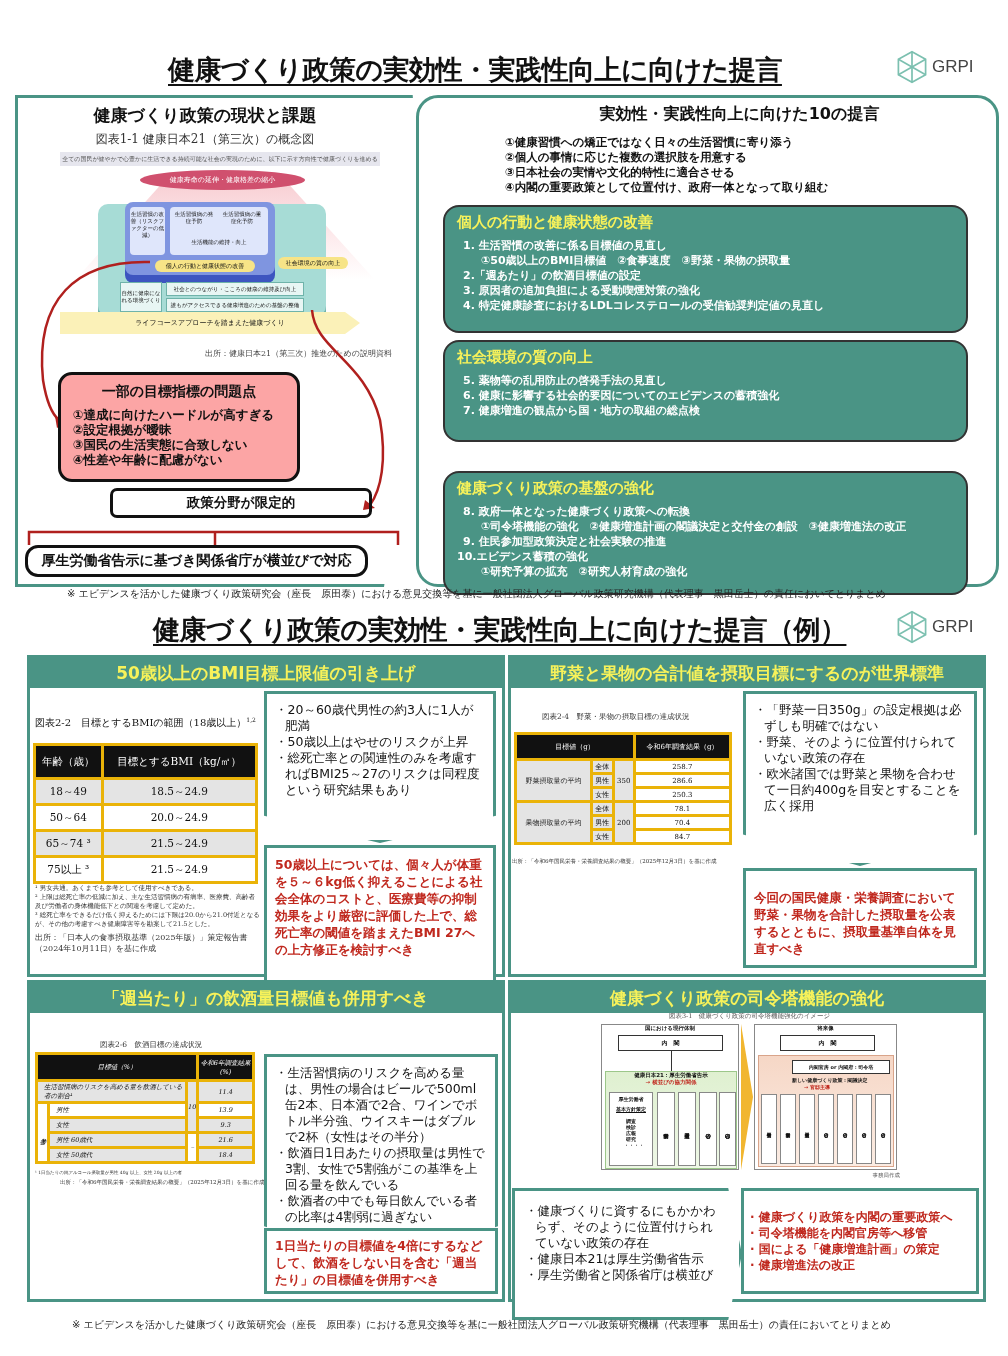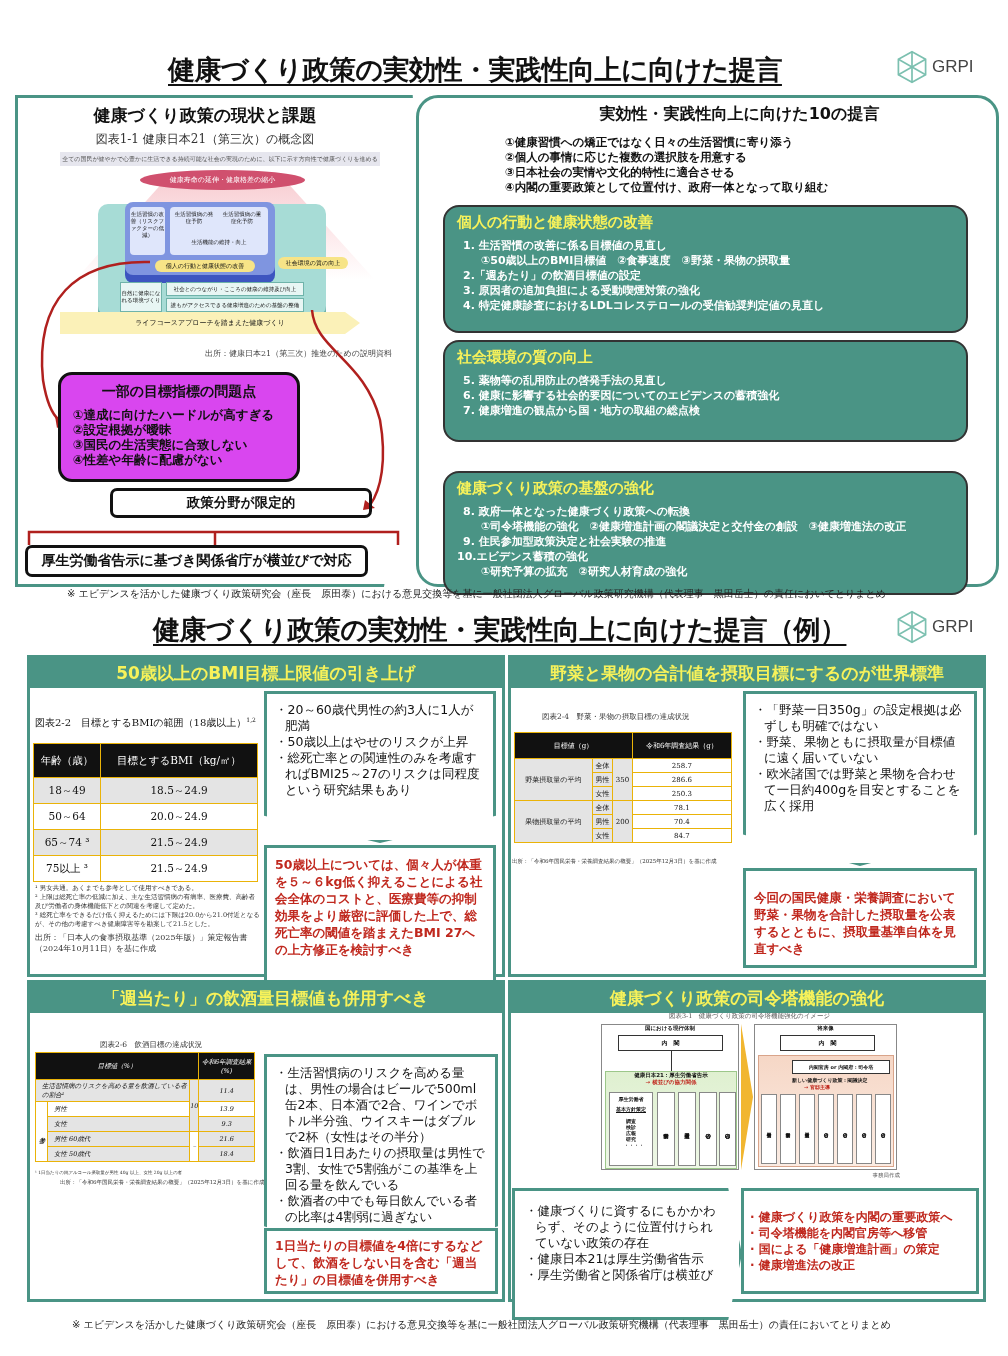--- a/index.html
+++ b/index.html
@@ -18,43 +18,43 @@
   .concept .fan { position: absolute; left: 15px; top: 28px; width: 300px; height: 100px; background: linear-gradient(180deg, #f6c2c8 0%, #fde8ea 60%, #fff 100%); clip-path: polygon(30% 0, 70% 0, 100% 100%, 0 100%); opacity: .8; }
   .concept .base { position: absolute; left: 38px; top: 52px; width: 228px; height: 112px; background: #a7dcd6; border-radius: 10px; box-shadow: 0 6px 0 #6fb3aa; }
   .concept .blue { position: absolute; left: 65px; top: 50px; width: 150px; height: 73px; background: #7f95e0; border-radius: 8px; box-shadow: 0 8px 0 #3d55c0; }
   .concept .blue .b1 { position: absolute; left: 5px; top: 5px; width: 35px; height: 48px; background: #dfe6fb; border-radius: 4px; font-size: 5.5px; text-align: center; padding-top: 4px; line-height: 1.3; }
   .concept .blue .b2 { position: absolute; left: 45px; top: 5px; width: 98px; height: 48px; background: #dfe6fb; border-radius: 4px; }
   .concept .pill { position: absolute; height: 12px; background: #f7e487; border-radius: 6px; font-size: 6px; display: flex; align-items: center; justify-content: center; }
   .concept .lower { position: absolute; left: 60px; top: 130px; width: 185px; height: 30px; font-size: 5.5px; }
   .concept .lower div { background: #e8f6f4; border: 1px solid #6fb3aa; position: absolute; display: flex; align-items: center; justify-content: center; text-align: center; }
   .concept .arrow { position: absolute; left: 0; top: 160px; width: 300px; height: 22px; background: #fbf1b8; clip-path: polygon(0 0, 95% 0, 100% 50%, 95% 100%, 0 100%); font-size: 7px; display: flex; align-items: center; justify-content: center; }
   .source { font-family: "DejaVu Serif", serif; font-size: 8px; color: #444; }
-  .rounded-box { border: 3px solid #111; border-radius: 14px; background: #d946ef; }
+  .rounded-box { border: 3px solid #111; border-radius: 14px; background: #fca5a5; }
   .issues { left: 58px; top: 372px; width: 242px; height: 110px; padding: 8px 12px; }
   .issues h3 { font-size: 14px; text-align: center; margin-bottom: 6px; }
   .issues li { list-style: none; font-size: 12.5px; font-weight: bold; line-height: 15px; white-space: nowrap; }
   .limited { left: 110px; top: 488px; width: 262px; height: 30px; border: 3px solid #111; border-radius: 7px; font-weight: bold; font-size: 13.5px; display: flex; align-items: center; justify-content: center; }
-  .horiz { left: 25px; top: 545px; width: 343px; height: 32px; border: 3px solid #111; border-radius: 7px; font-weight: bold; font-size: 14px; display: flex; align-items: center; justify-content: center; }
+  .horiz { left: 25px; top: 545px; width: 343px; height: 32px; border: 3px solid #111; border-radius: 13px; font-weight: bold; font-size: 14px; display: flex; align-items: center; justify-content: center; }
   .proposals-h { font-size: 16px; font-weight: bold; margin-left: 32px; }
   .principles { left: 505px; top: 135px; font-size: 11.5px; font-weight: bold; line-height: 15px; }
   .gbox { position: absolute; left: 443px; width: 525px; background: #4a9485; border: 2px solid #333; border-radius: 16px; color: #fff; padding: 6px 12px; }
   .gbox .gh { color: #f7f25a; font-weight: bold; font-size: 15px; margin-bottom: 6px; }
   .gbox .gi { font-size: 11px; font-weight: bold; line-height: 15px; padding-left: 6px; white-space: nowrap; }
   .gbox .gi.sub { padding-left: 24px; }
   .note { font-size: 10px; color: #222; white-space: nowrap; }
   .card { position: absolute; border: 3px solid #4a9485; background: #fff; }
   .card .ch { background: #4a9485; color: #f7f25a; font-weight: bold; font-size: 17px; text-align: center; height: 30px; line-height: 30px; white-space: nowrap; overflow: hidden; }
   .callout { position: absolute; border: 3px solid #4a9485; background: #fff; font-size: 12.5px; line-height: 16px; padding: 8px 8px; }
   .callout.down { clip-path: polygon(0 0, 100% 0, 100% 82%, 50% 100%, 0 82%); }
   .callout.right { clip-path: polygon(0 0, 94% 0, 100% 50%, 94% 100%, 0 100%); }
   .callout li { list-style: none; padding-left: 10px; text-indent: -10px; }
   .redbox { position: absolute; border: 3px solid #4a9485; background: #fff; color: #c0281e; font-weight: bold; font-size: 12.5px; line-height: 17px; padding: 8px 8px; }
   table.doc { border-collapse: collapse; font-family: "DejaVu Serif", "Liberation Serif", serif; }
   table.doc th { background: #111; color: #fff; font-weight: normal; }
-  table.doc td, table.doc th { border: 1px solid #eab308; text-align: center; }
+  table.doc td, table.doc th { border: 3px solid #eab308; text-align: center; }
   .gray { background: #e4e4e4; }
   .foot { font-family: "DejaVu Serif", serif; color: #333; }
   .org-fig { position: absolute; left: 597px; top: 1018px; width: 305px; height: 165px; }
 </style>
 </head>
 <body>
 
 <div class="abs title" style="left:168px;top:52px;">健康づくり政策の実効性・実践性向上に向けた提言</div>
 <div class="abs logo" style="left:895px;top:50px;">
   <svg viewBox="0 0 40 40">
@@ -248,21 +248,21 @@
   <tr style="height:14px;">
         <td class="gray">女性</td>
         <td>84.7</td>
       </tr>
 </tbody>
   </table>
 <div class="abs foot" style="left:512px;top:858px;font-size:5.5px;white-space:nowrap;">出所：「令和6年国民栄養・栄養調査結果の概要」（2025年12月3日）を基に作成</div>
 <div class="callout down" style="left:743px;top:691px;width:234px;height:175px;">
   <ul>
     <li>・「野菜一日350g」の設定根拠は必ずしも明確ではない</li>
-    <li>・野菜、果物ともに摂取量が目標値に遠く届いていない</li>
+    <li>・野菜、そのように位置付けられていない政策の存在</li>
     <li>・欧米諸国では野菜と果物を合わせて一日約400gを目安とすることを広く採用</li>
   </ul>
 </div>
 <div class="redbox" style="left:743px;top:868px;width:234px;height:100px;padding-top:18px;">今回の国民健康・栄養調査において野菜・果物を合計した摂取量を公表するとともに、摂取量基準自体を見直すべき</div>
 
 <div class="card" style="left:27px;top:980px;width:478px;height:322px;">
   <div class="ch">「週当たり」の飲酒量目標値も併用すべき</div>
 </div>
 <div class="abs foot" style="left:100px;top:1040px;font-size:7.5px;">図表2-6　飲酒目標の達成状況</div>
 <table class="doc abs" style="left:35px;top:1052px;width:220px;font-size:6.5px;font-style:italic;">

